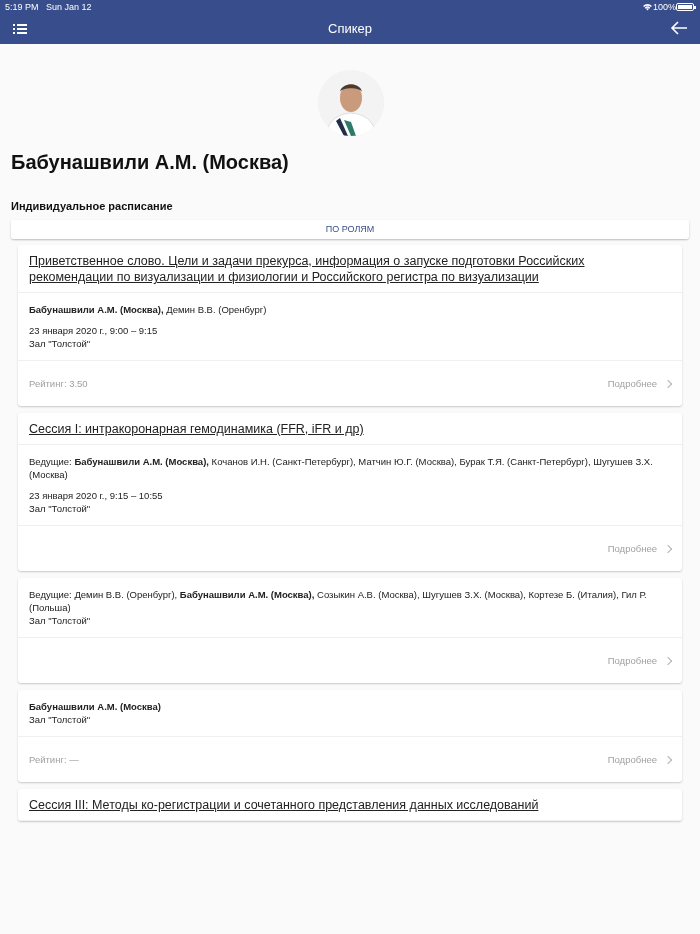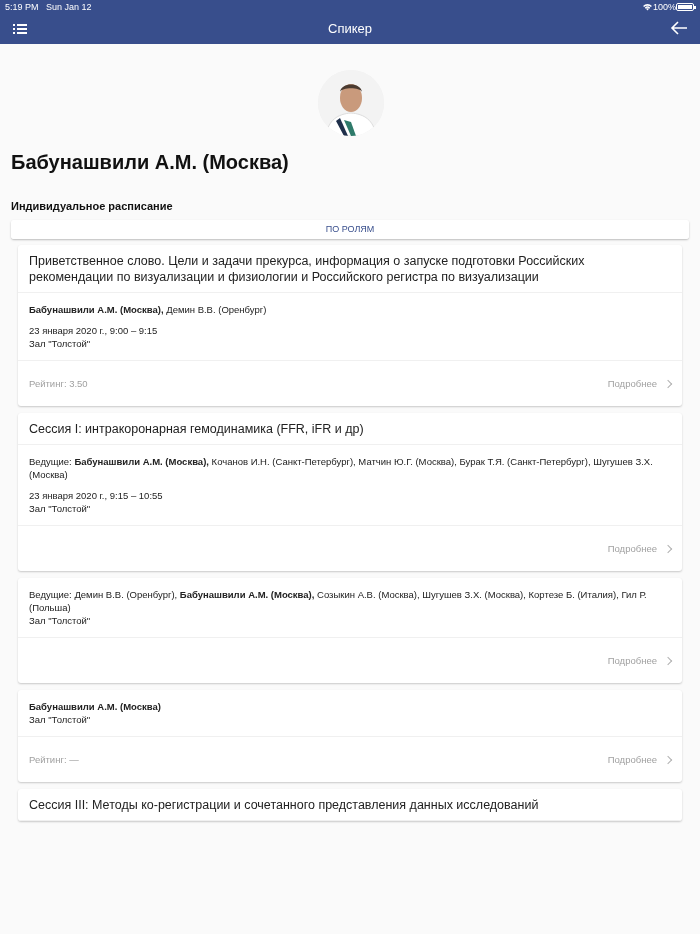--- a/index.html
+++ b/index.html
@@ -18,21 +18,21 @@
   .back-icon { position: absolute; right: 12px; top: 6px; width: 18px; height: 16px; cursor: pointer; }
   .avatar { position: absolute; left: 318px; top: 70px; width: 66px; height: 66px; border-radius: 50%; overflow: hidden; background: #f0f0f0; }
   .speaker-name { position: absolute; left: 11px; top: 151px; font-size: 20px; font-weight: bold; color: #111; }
   .section-title { position: absolute; left: 11px; top: 200px; font-size: 11px; font-weight: bold; color: #111; }
   .segmented { position: absolute; left: 11px; top: 220px; width: 678px; height: 19px; display: flex; border-radius: 3px; box-shadow: 0 1px 2px rgba(0,0,0,0.25); overflow: hidden; }
   .seg { flex: 1; text-align: center; font-size: 9px; line-height: 19px; cursor: pointer; }
   .seg.active { background: #384e8c; color: #fff; }
   .seg.inactive { background: #fff; color: #384e8c; }
   .cards { position: absolute; left: 18px; top: 245px; width: 664px; }
   .card { background: #fff; border-radius: 3px; box-shadow: 0 1px 2px rgba(0,0,0,0.2); margin-bottom: 7px; overflow: hidden; cursor: pointer; }
-  .card-title { padding: 8px 11px 7px 11px; font-size: 12.5px; line-height: 16px; color: #222; border-bottom: 1px solid #f0f0f0; }
+  .card-title { padding: 8px 11px 7px 11px; font-size: 12.5px; line-height: 16px; color: #222; border-bottom: 1px solid #f0f0f0; text-decoration: underline; }
   .card-body { padding: 10px 11px 10px 11px; font-size: 9.5px; line-height: 13px; color: #222; border-bottom: 1px solid #f0f0f0; }
   .card-body .speakers b { font-weight: bold; }
   .card-body .when { margin-top: 8px; }
   .card-footer { height: 45px; position: relative; font-size: 9.5px; color: #a0a0a0; }
   .rating { position: absolute; left: 11px; top: 17px; }
   .more { position: absolute; right: 11px; top: 17px; display: flex; align-items: center; gap: 8px; }
   .chev { display: inline-block; width: 6px; height: 6px; border-right: 1px solid #b0b0b0; border-top: 1px solid #b0b0b0; transform: rotate(45deg); }
 </style>
 </head>
 <body>

